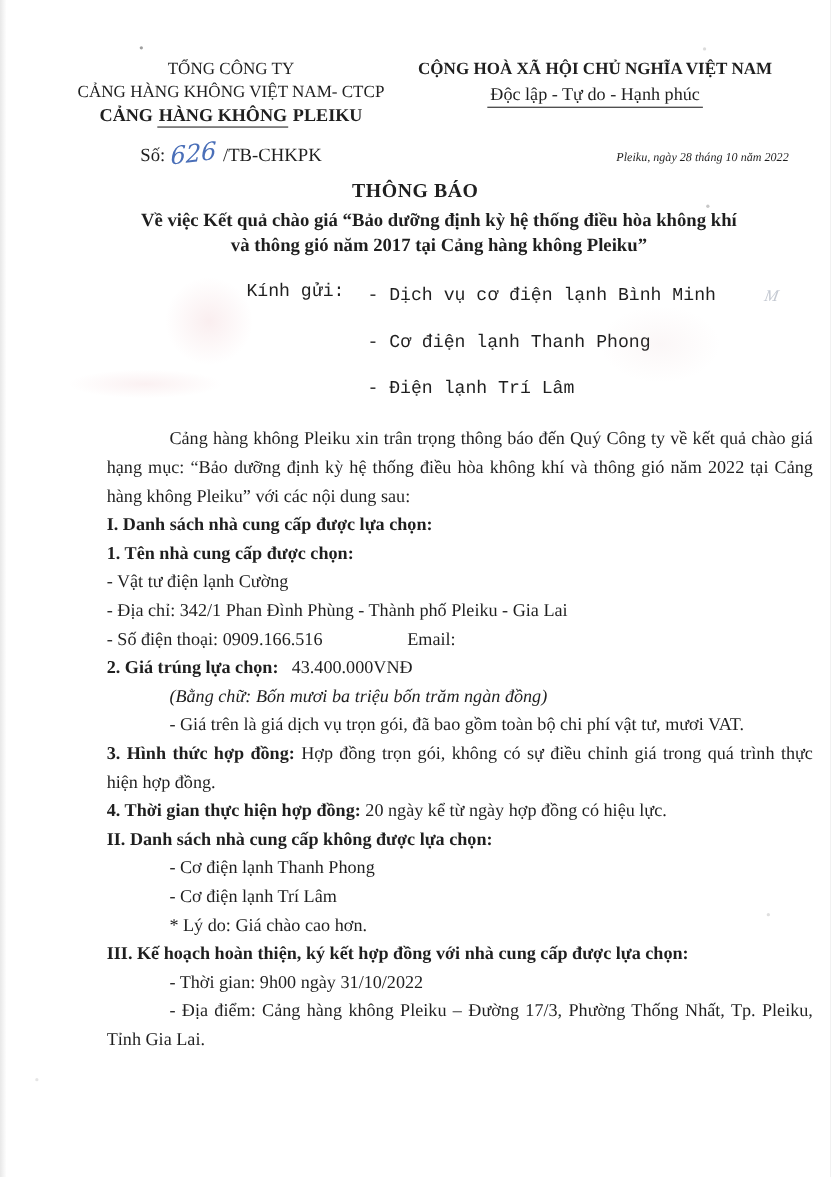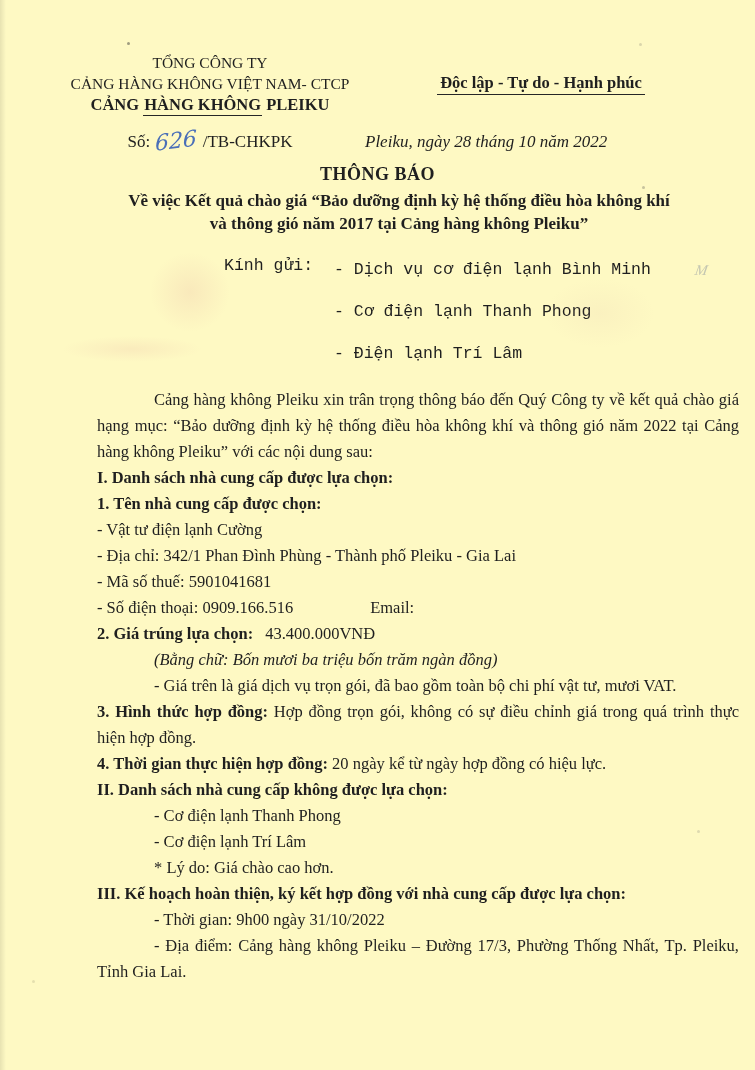--- a/index.html
+++ b/index.html
@@ -1,54 +1,54 @@
 <!DOCTYPE html>
 <html><head>
 <meta charset="utf-8">
 <style>
   html, body { margin:0; padding:0; background:#e8e8e8; }
   .page {
     position:relative;
     width:755px; height:1070px;
     margin:0 auto;
-    background:#fef9c3;
+    background:#ffffff;
     font-family:"Liberation Serif","DejaVu Serif",serif;
     color:#1f1f1f;
     overflow:hidden;
   }
   .edge-shadow {
     position:absolute; left:0; top:0; bottom:0; width:6px;
     background:linear-gradient(to right, rgba(0,0,0,0.09), rgba(0,0,0,0));
     pointer-events:none;
   }
 
   
   .header { display:flex; justify-content:space-between; padding:52px 38px 0 62px; }
   .hl { width:296px; text-align:center; font-size:15.5px; line-height:21px; }
   .hl-3 { font-weight:bold; font-size:16.5px; }
   .u  { border-bottom:1.5px solid #262626; padding:0 1px 1px 1px; }
   .hr { width:352px; text-align:center; line-height:21px; }
   .hr-1 { font-weight:bold; font-size:15.5px; }
-  .hr-2 { margin-top:20px; font-weight:bold; font-size:16.5px; }
+  .hr-2 { margin-top:2px; font-weight:normal; font-size:16.5px; }
   .u2 { border-bottom:1.5px solid #262626; padding:0 3px 2px 3px; }
 
   .row2 { display:flex; justify-content:space-between; padding:14px 38px 0 62px; align-items:baseline; }
   .so { width:296px; text-align:center; font-size:17px; }
   .hand {
     display:inline-block;
     font-family:"DejaVu Serif",serif;
     font-style:italic;
     color:#4a6fb8;
     font-size:22px;
     line-height:1;
     transform:rotate(-7deg) skewX(-8deg);
     position:relative; top:1px;
     margin:0 1px;
   }
-  .date { width:352px; text-align:left; font-style:italic; font-size:17px; }
+  .date { width:352px; text-align:right; font-style:italic; font-size:11px; }
 
   
   .title { text-align:center; margin-top:12px; }
   .title-main { font-size:18px; font-weight:bold; letter-spacing:0.5px; }
   .title-sub { font-weight:bold; font-size:17px; line-height:23px; margin-top:4px;padding-left:43px; }
 
   
   .recipients { display:flex; margin:12px 0 0 224px; font-size:16.5px; line-height:38px;font-family:Liberation Mono, monospace; }
   .rec-label { width:106px; }
   .rec-items p { margin:4px; }
@@ -95,20 +95,21 @@
 <div class="page">
   <div class="edge-shadow"></div>
 
   <div class="header">
     <div class="hl">
       <div class="hl-1">TỔNG CÔNG TY</div>
       <div class="hl-2">CẢNG HÀNG KHÔNG VIỆT NAM- CTCP</div>
       <div class="hl-3"><span>CẢNG </span><span class="u">HÀNG KHÔNG</span><span> PLEIKU</span></div>
     </div>
     <div class="hr">
+      <div class="hr-1">CỘNG HOÀ XÃ HỘI CHỦ NGHĨA VIỆT NAM</div>
       <div class="hr-2"><span class="u2">Độc lập - Tự do - Hạnh phúc</span></div>
     </div>
   </div>
 
   <div class="row2">
     <div class="so">
       <span>Số:</span>
       <span class="hand">626</span>
       <span>/TB-CHKPK</span>
     </div>
@@ -132,21 +133,20 @@
     </div>
   </div>
 
   <div class="bodytext">
     <p class="just fi">Cảng hàng không Pleiku xin trân trọng thông báo đến Quý Công ty về kết quả chào giá hạng mục: “Bảo dưỡng định kỳ hệ thống điều hòa không khí và thông gió năm 2022 tại Cảng hàng không Pleiku” với các nội dung sau:</p>
 
     <p class="bold">I. Danh sách nhà cung cấp được lựa chọn:</p>
     <p class="bold">1. Tên nhà cung cấp được chọn:</p>
     <p>- Vật tư điện lạnh Cường</p>
     <p>- Địa chỉ: 342/1 Phan Đình Phùng - Thành phố Pleiku - Gia Lai</p>
-    <p>- Mã số thuế: 5901041681</p>
     <p><span>- Số điện thoại: 0909.166.516</span><span class="email-label">Email:</span></p>
 
     <p><b>2. Giá trúng lựa chọn:</b><span class="price-value">43.400.000VNĐ</span></p>
     <p class="ind it">(Bằng chữ: Bốn mươi ba triệu bốn trăm ngàn đồng)</p>
     <p class="ind">- Giá trên là giá dịch vụ trọn gói, đã bao gồm toàn bộ chi phí vật tư, mươi VAT.</p>
 
     <p class="just"><b>3. Hình thức hợp đồng:</b>
 <span>Hợp đồng trọn gói, không có sự điều chỉnh giá trong quá trình thực hiện hợp đồng.</span></p>
 
     <p class="just"><b>4. Thời gian thực hiện hợp đồng:</b>

